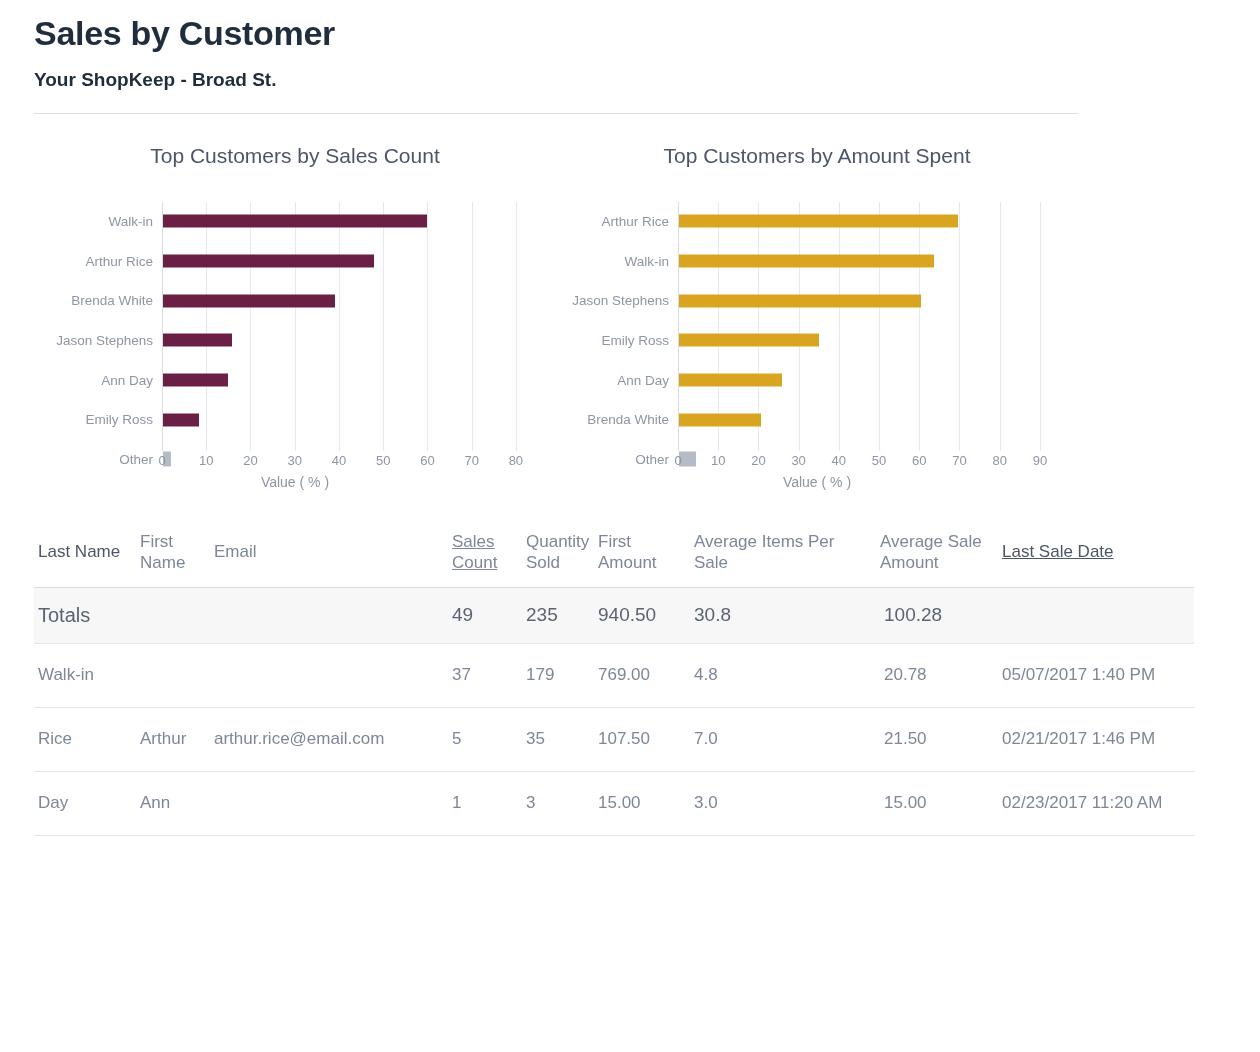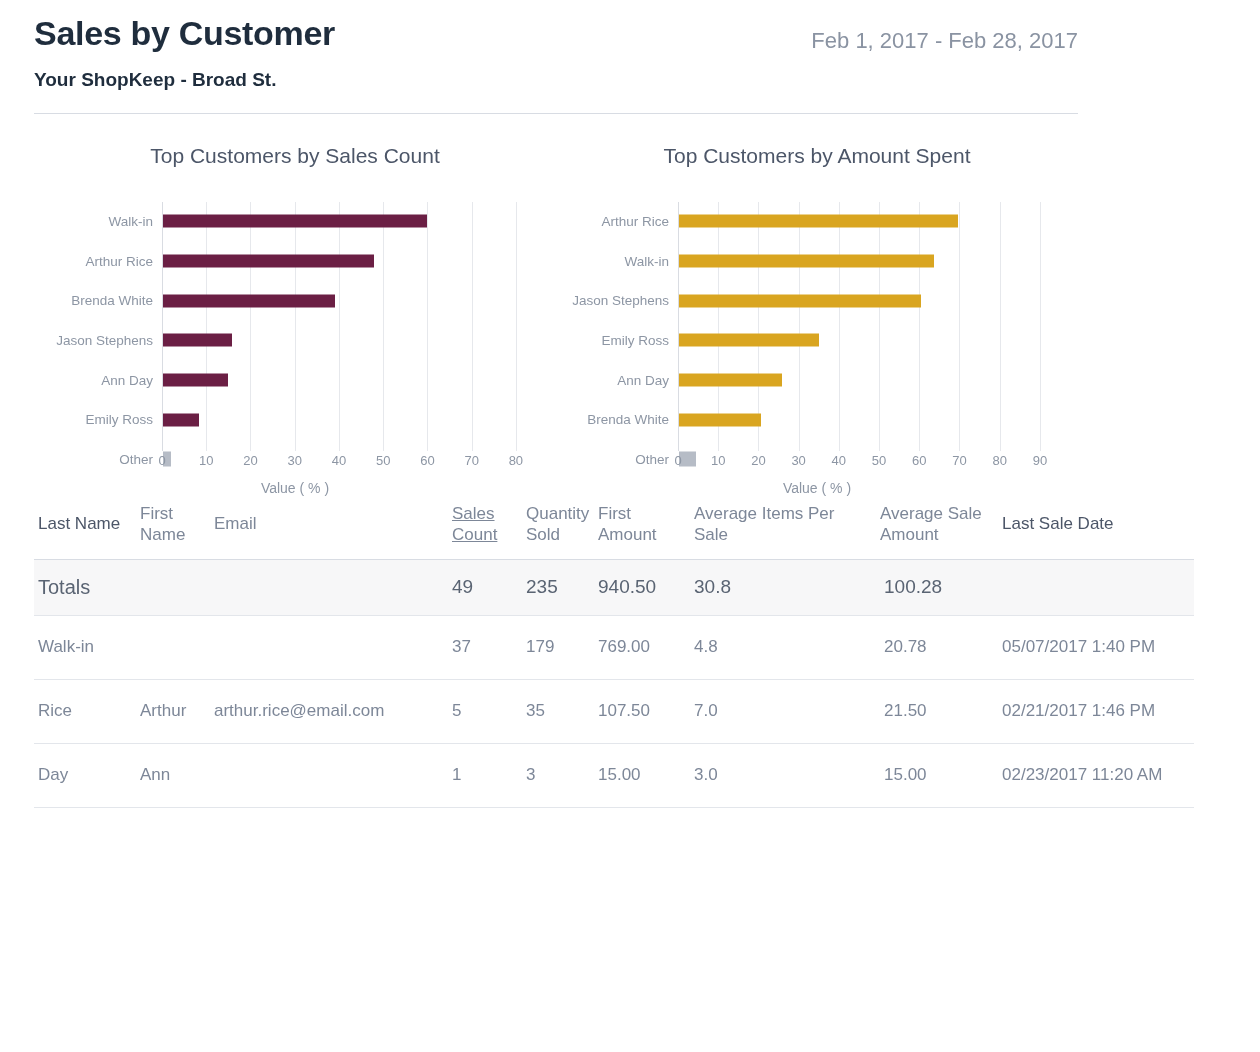--- a/index.html
+++ b/index.html
@@ -67,27 +67,27 @@
   }
   .bar.other { height: 15px; }
   .ticks {
     position: absolute; left: 0; right: 0; bottom: 24px; height: 20px;
   }
   .tick {
     position: absolute; font-size: 13px; color: #8d96a4;
     transform: translateX(-50%); white-space: nowrap;
   }
   .axis-title {
-    position: absolute; bottom: 1px; width: 100%; text-align: center;
+    position: absolute; bottom: 7px; width: 100%; text-align: center;
     font-size: 14px; color: #8d96a4;
   }
 
   
   .data-table {
-    width: 100%; border-collapse: collapse; 
+    width: 100%; border-collapse: collapse; margin-top: 28px;
     table-layout: fixed;
   }
   .data-table th {
     font-size: 17px; font-weight: normal; color: #7d8798;
     text-align: left; vertical-align: middle;
     padding: 6px 4px 14px 4px;
     border-bottom: 1px solid #d8dce3;
     line-height: 1.25;
   }
   .data-table th.strong { color: #4c5668; }
@@ -103,32 +103,31 @@
   }
   tr.totals td.first { font-size: 20px; }
   .c-last  { width: 102px; }
   .c-first { width: 74px;  }
   .c-email { width: 238px; }
   .c-count { width: 74px; text-decoration: underline;  }
   .c-qty   { width: 72px;  }
   .c-amt   { width: 96px;  }
   .c-avgi  { width: 168px; }
   .c-avgs  { width: 140px; }
-  .c-date  { width: 196px; }
+  .c-date  { width: 196px; text-decoration: underline; }
   .avgs-cell { text-align: left; padding-left: 26px !important; }
   .avgs-head { padding-left: 22px !important; }
 </style>
 </head>
 <body>
 
 <div class="page">
 
   <div class="header-row">
     <h1 class="report-title">Sales by Customer</h1>
-    <div class="date-range">Feb 1, 2017 - Feb 28, 2017</div>
   </div>
   <div class="store-name">Your ShopKeep - Broad St.</div>
   <div class="rule"></div>
 
   <div class="charts">
     <div class="chart-col">
       <h2 class="chart-title">Top Customers by Sales Count</h2>
       <div class="plot" id="plot0">
           <div class="rows">
             <div class="grid" style="left: 128px; right: 18px;">

